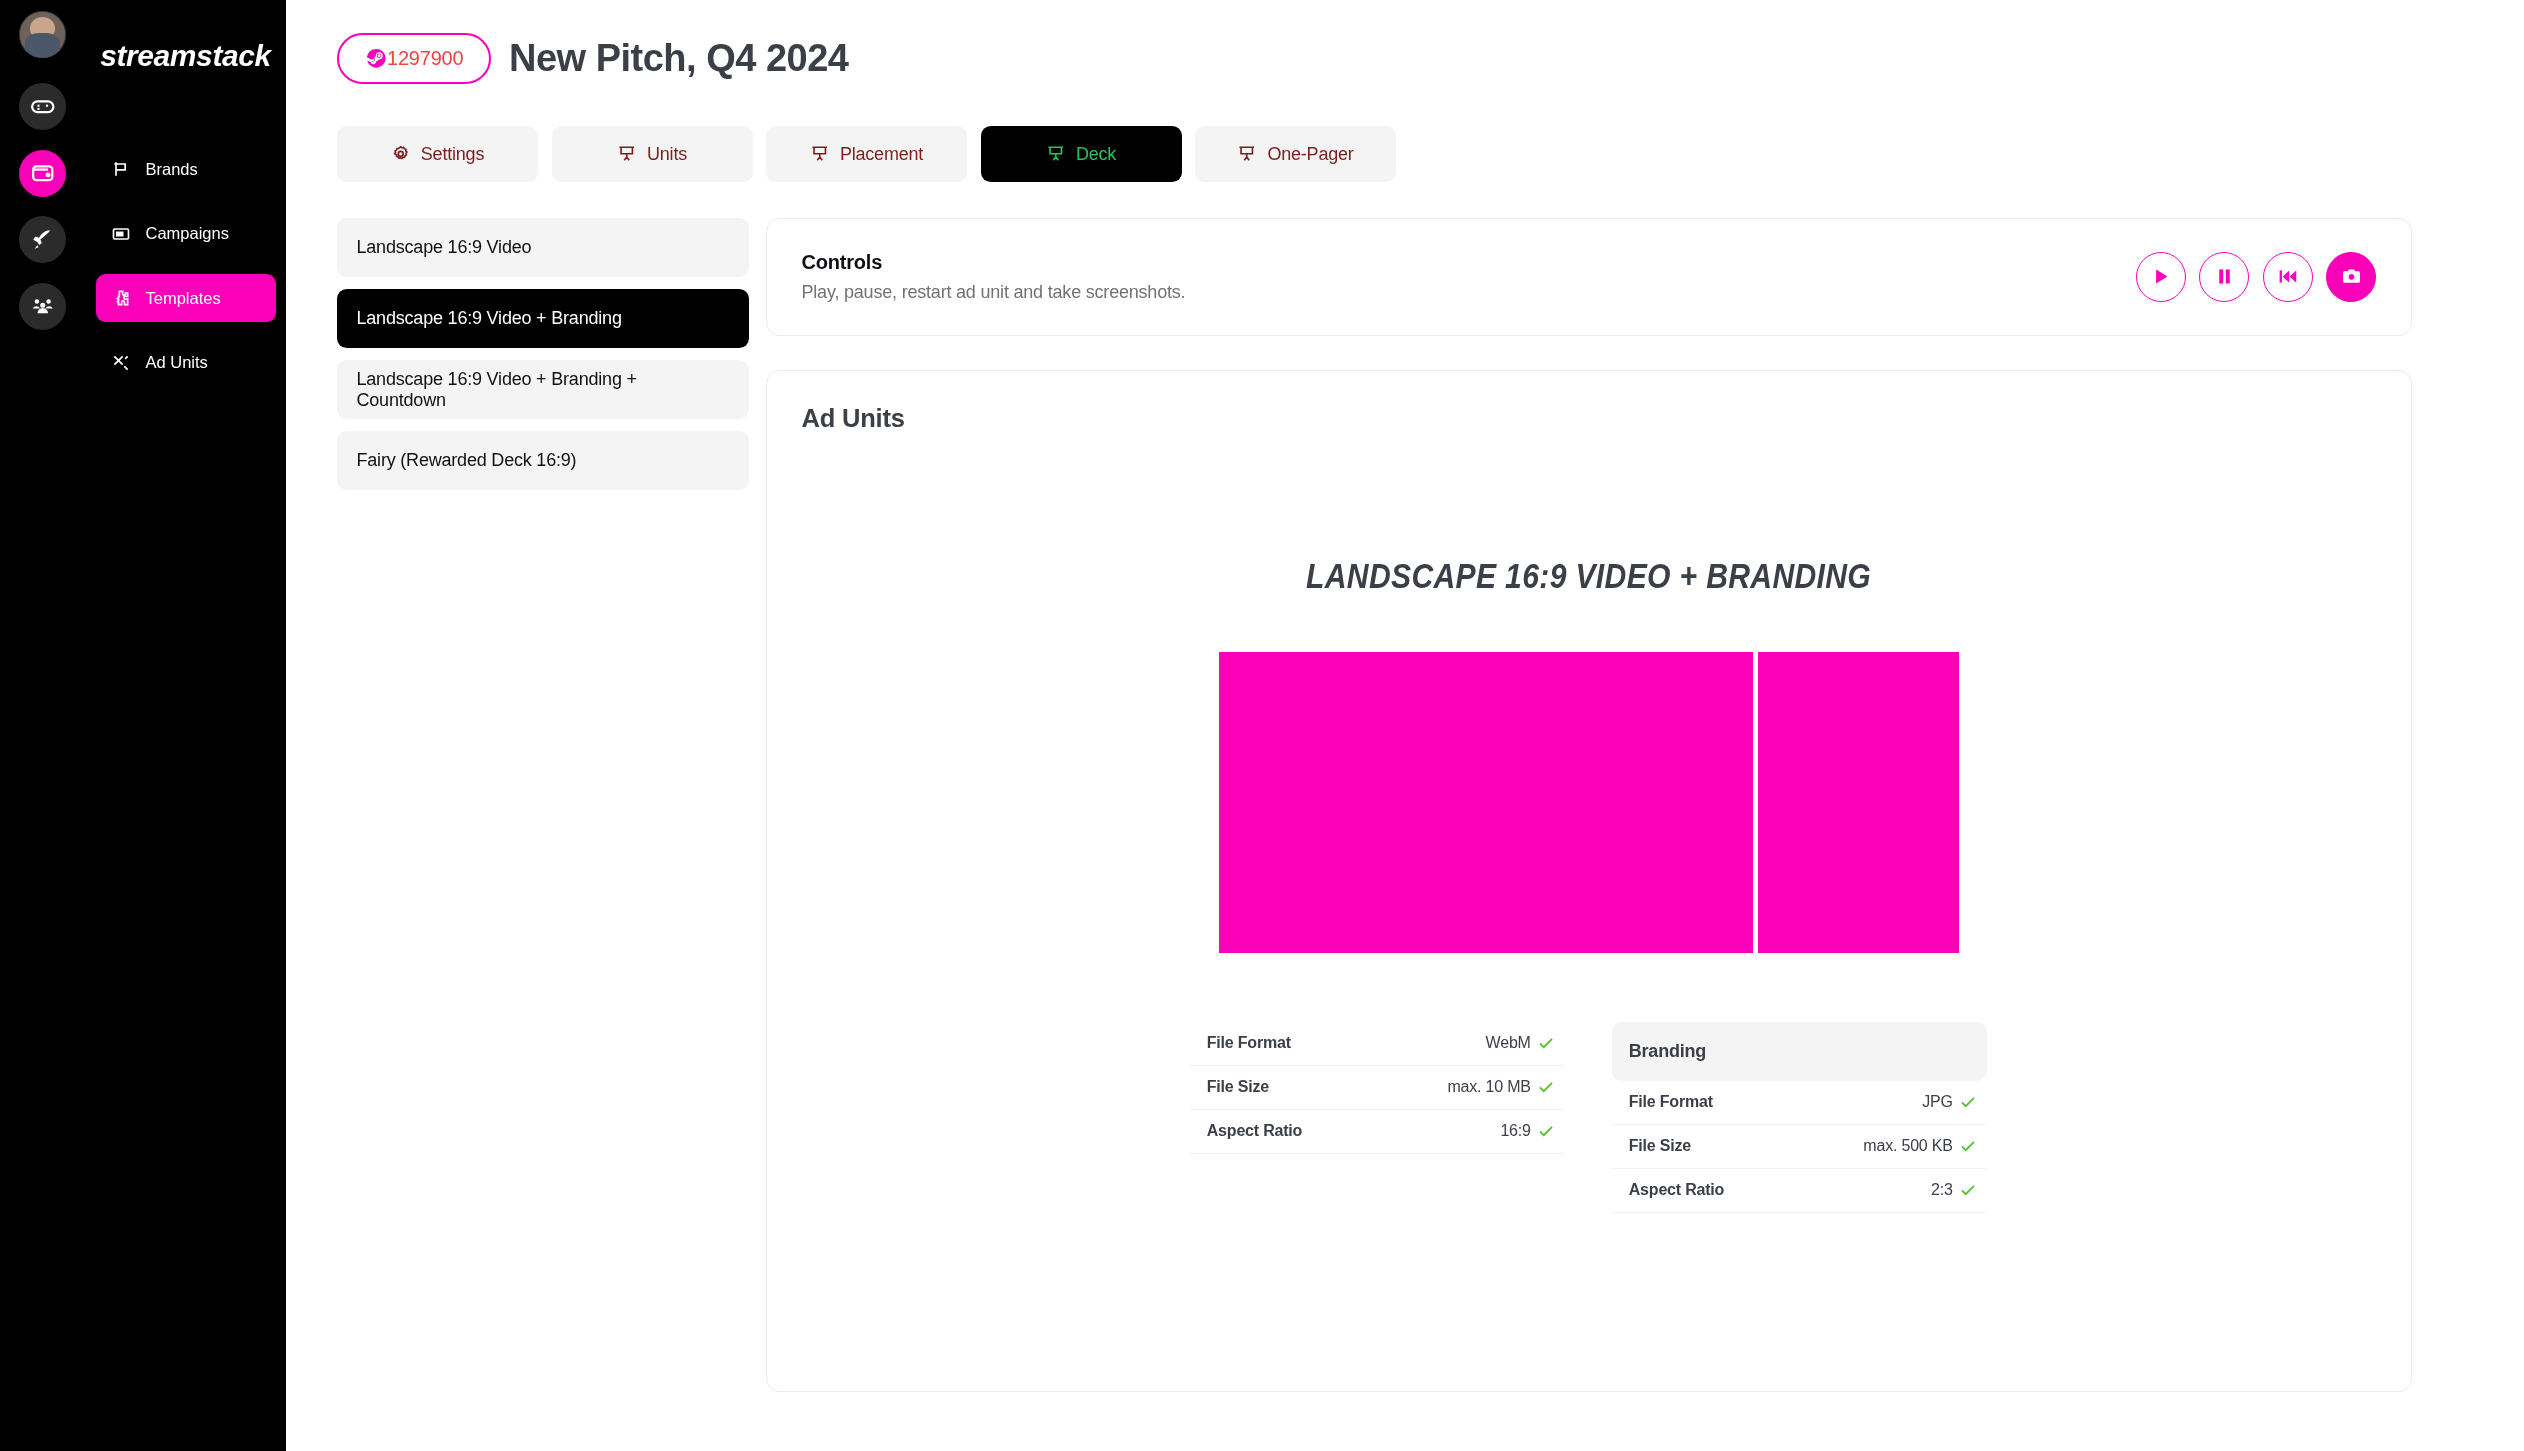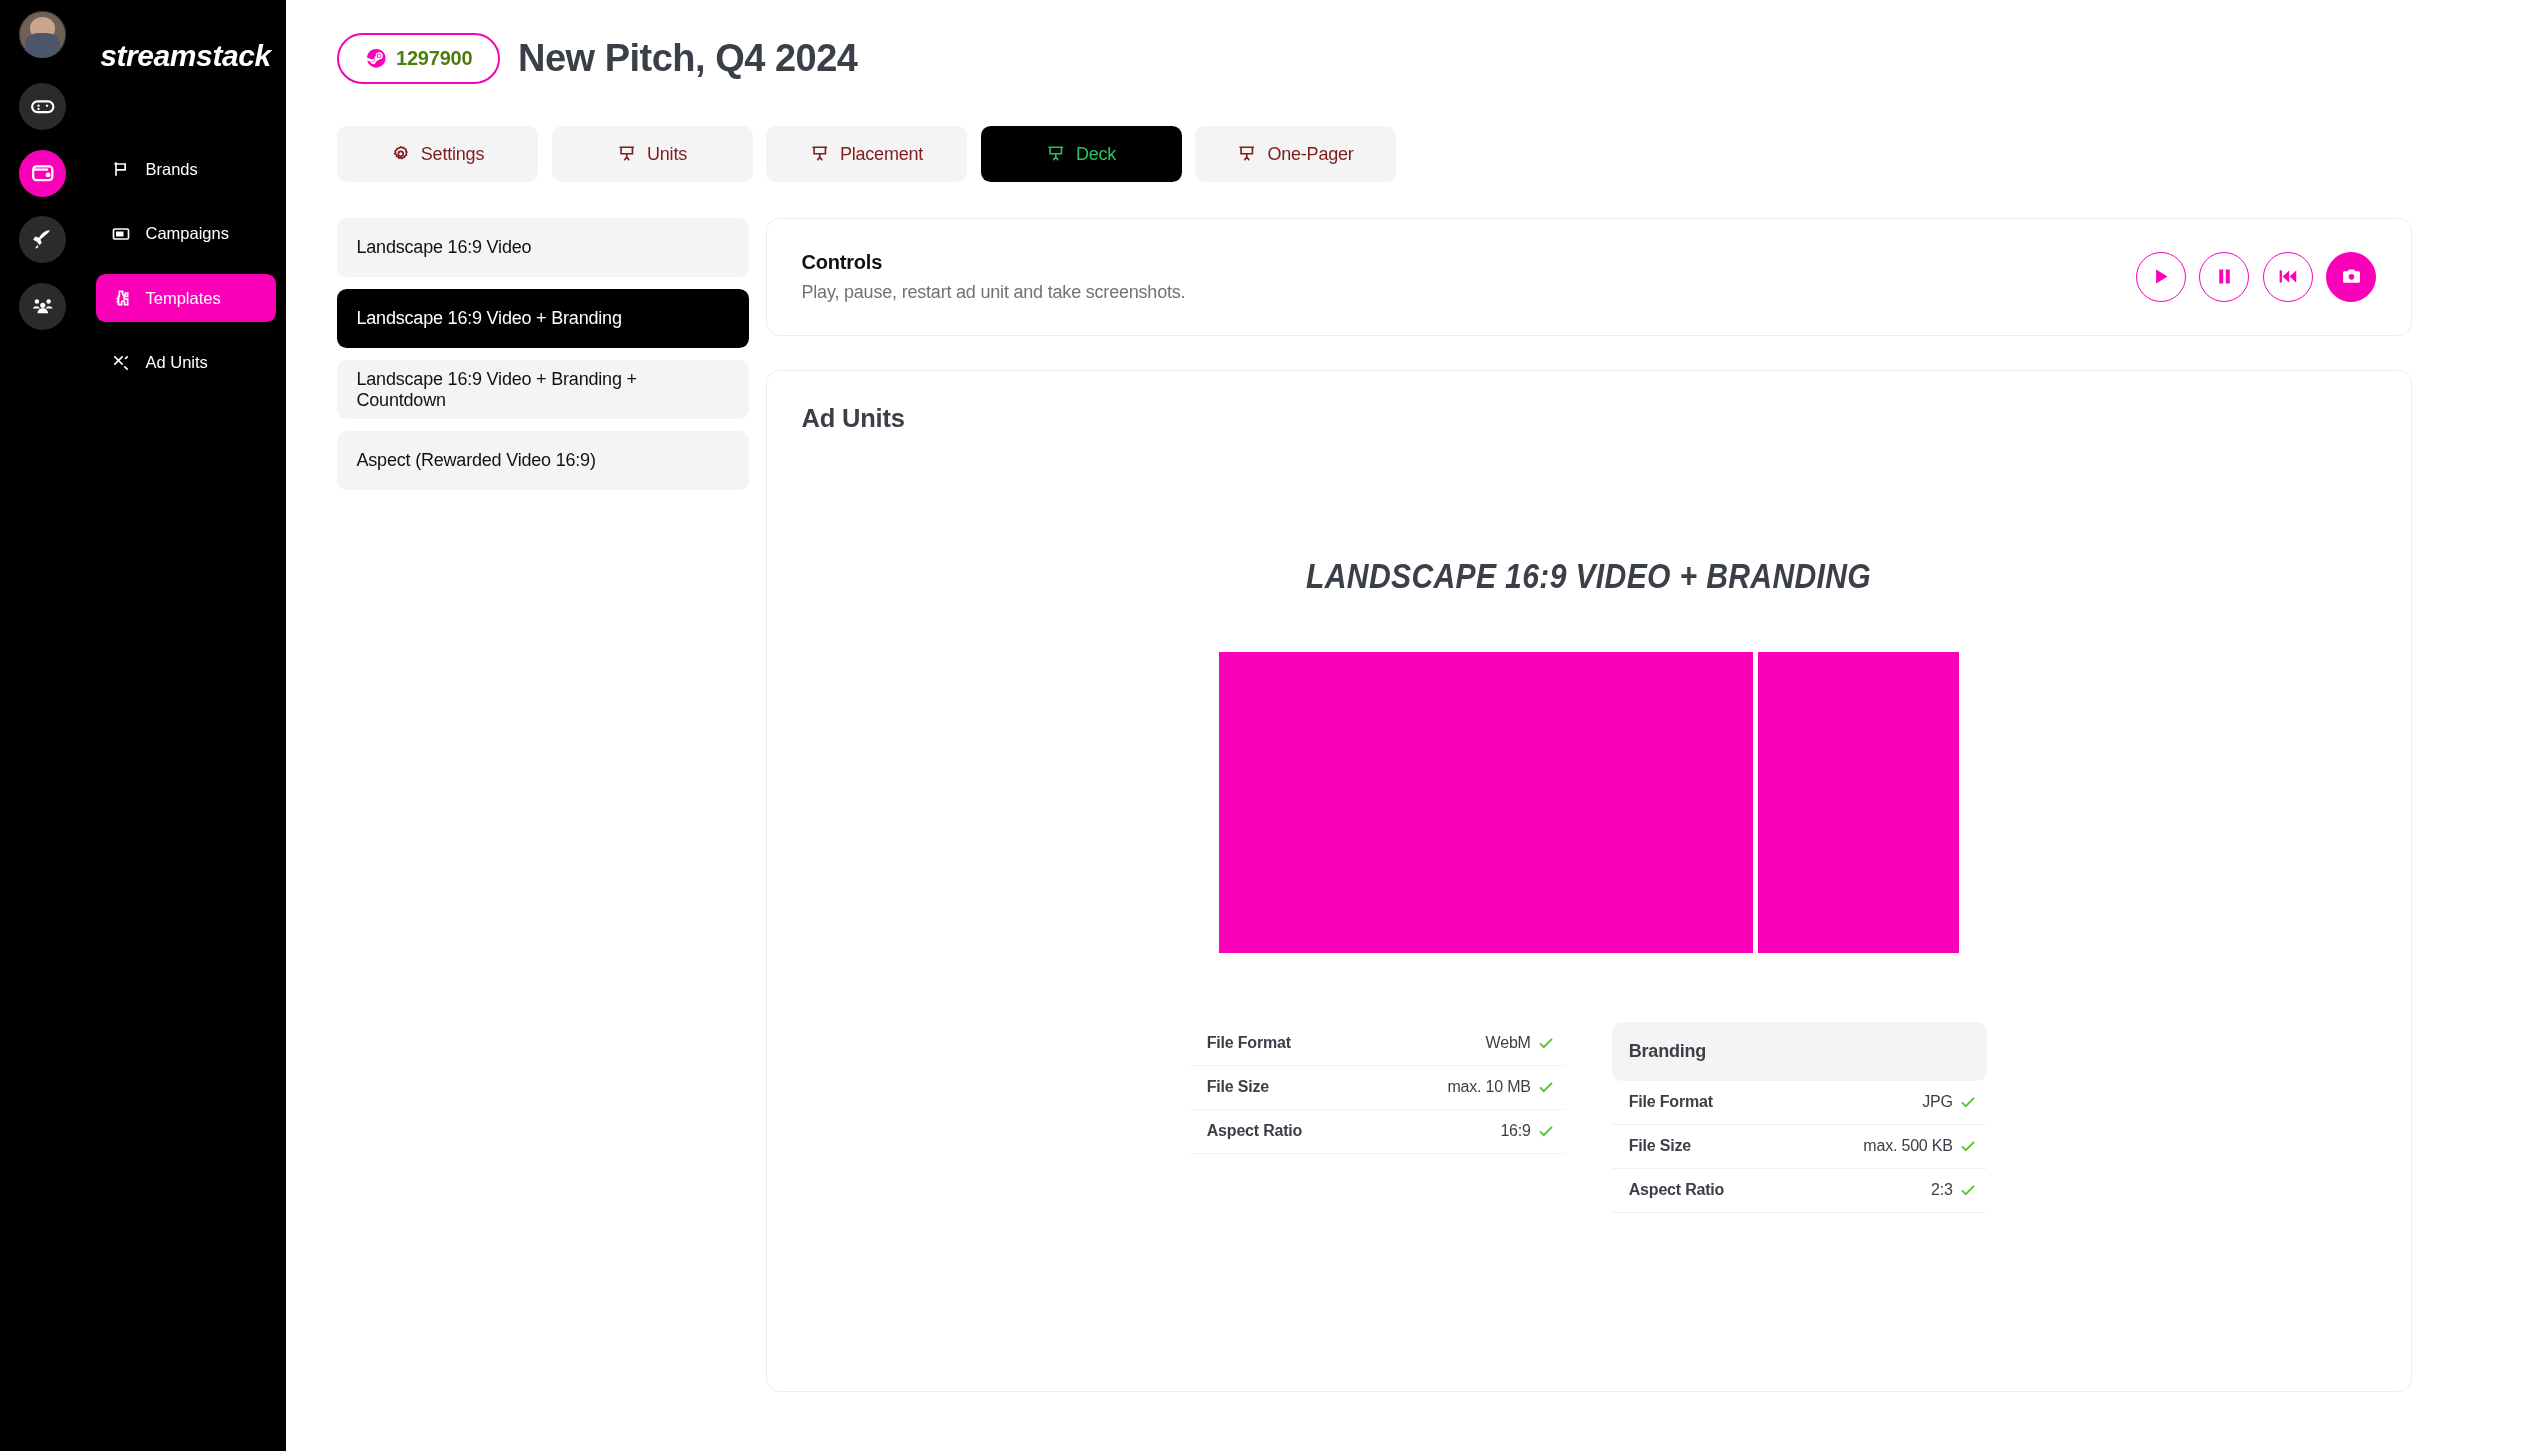--- a/index.html
+++ b/index.html
@@ -57,24 +57,24 @@
     color: #ffffff; font-size: 16.5px; cursor: pointer; margin-bottom: 16.5px;
   }
   .nav-item.active { background: #FA00B9; }
   .nav-item svg { width: 20px; height: 20px; stroke: #fff; fill: none; stroke-width: 2; flex: 0 0 20px; }
 
   
   .content { flex: 1 1 auto; height: 1452px; background: #ffffff; padding: 0; position: relative; }
 
   .topbar { display: flex; align-items: center; gap: 18px; padding: 33px 0 0 51px; }
   .pill {
-    display: inline-flex; align-items: center; gap: 9px;
+    display: inline-flex; align-items: center; 
     border: 2.3px solid #FA00B9; border-radius: 751px;
-    height: 51px; padding: 0 25.5px; color: #4d7c0f;
-    font-size: 20px; font-weight: 700; cursor: pointer;
+    height: 51px; padding: 0 25.5px; color: #ef4444;
+    font-size: 20px; font-weight: 400; cursor: pointer;
     letter-spacing: -0.2px;
   }
   .pill svg { width: 22.5px; height: 22.5px; fill: #FA00B9; }
   .page-title {
     font-size: 38px; font-weight: 700; color: #3a3f48;
     letter-spacing: -0.5px; white-space: nowrap;
   }
 
   .tabs { display: flex; gap: 13.5px; padding: 42px 0 0 51px; }
   .tab {
@@ -279,21 +279,21 @@
         <div class="tmpl">
           <span>Landscape 16:9 Video</span>
         </div>
         <div class="tmpl active">
           <span>Landscape 16:9 Video + Branding</span>
         </div>
         <div class="tmpl">
           <span>Landscape 16:9 Video + Branding + Countdown</span>
         </div>
         <div class="tmpl">
-          <span>Aspect (Rewarded Video 16:9)</span>
+          <span>Fairy (Rewarded Deck 16:9)</span>
         </div>
       </div>
 
       <div class="right-col">
 
         <div class="card controls-card">
           <div class="controls-txt">
             <h3>Controls</h3>
             <p>Play, pause, restart ad unit and take screenshots.</p>
           </div>

